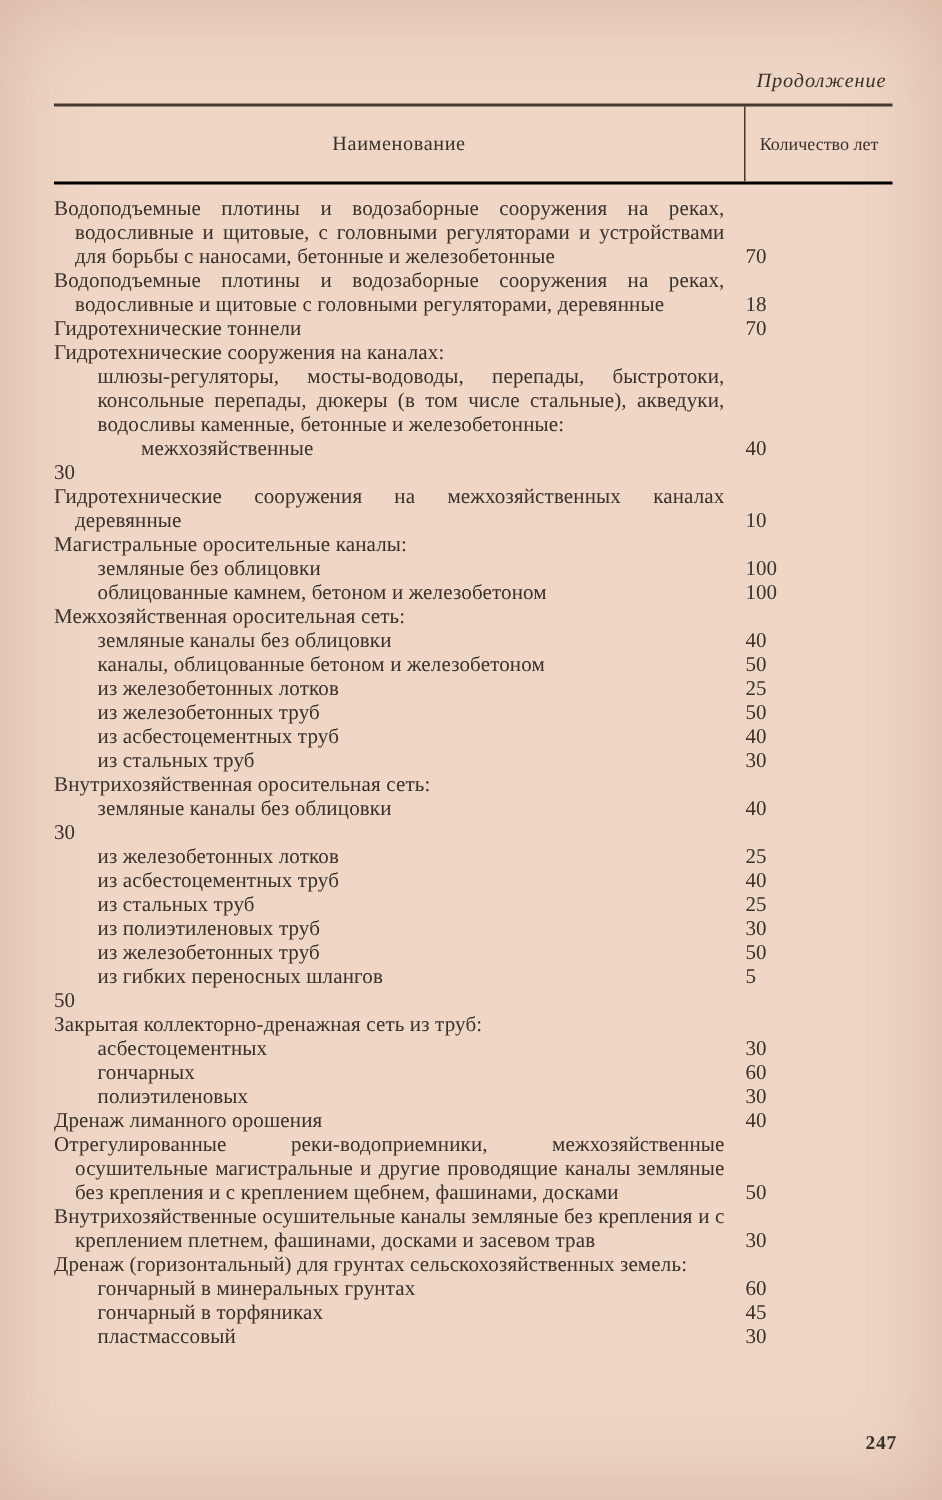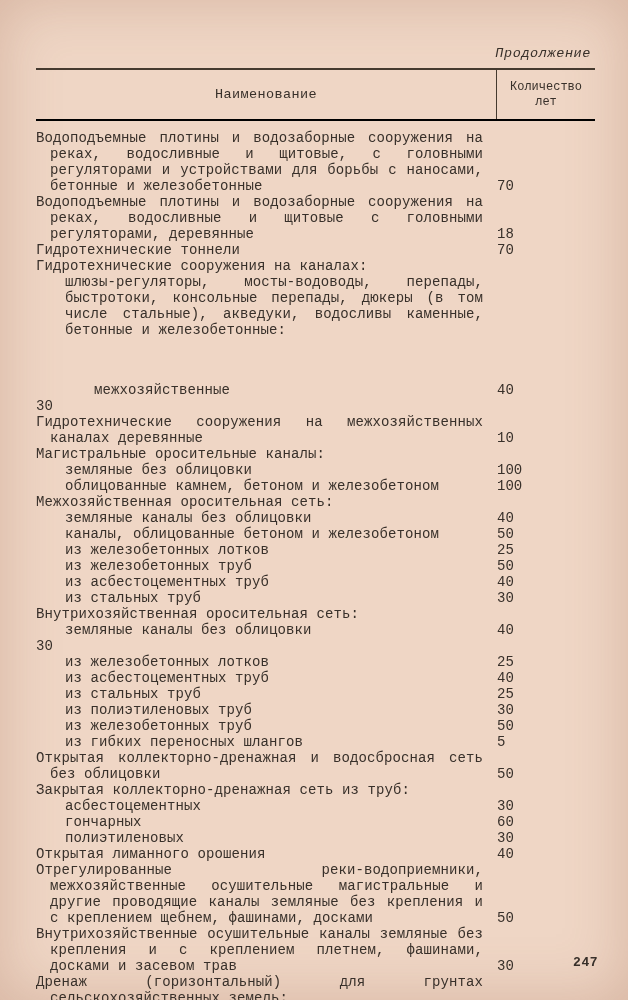--- a/index.html
+++ b/index.html
@@ -3,21 +3,21 @@
 <meta charset="utf-8">
 <style>
   html, body { margin: 0; padding: 0; background: #9a8d84; }
   .page {
     position: relative;
     width: 628px;
     height: 1000px;
     margin: 0 auto;
     background: #efd6c5;
     box-shadow: inset 0 0 60px rgba(150, 95, 70, 0.28);
-    font-family: Liberation Mono, monospace;
+    font-family: Liberation Serif, serif;
     color: #38302a;
     overflow: hidden;
   }
   .content {
     position: absolute;
     left: 36px;
     right: 33px;
     top: 46px;
   }
   .continuation {
@@ -63,21 +63,21 @@
   .row-text {
     flex: 1;
     font-size: 14px;
     line-height: 16px;
     text-align: justify;
     padding-right: 14px;
     letter-spacing: 0.1px;
   }
   .indent-0 .row-text { padding-left: 14px; text-indent: -14px; }
   .indent-1 .row-text { padding-left: 29px; }
-  .indent-2 .row-text { padding-left: 58px; margin-top: 44px; }
+  .indent-2 .row-text { padding-left: 58px; }
   .row-value {
     width: 98px;
     box-sizing: border-box;
     font-size: 14px;
     line-height: 16px;
     text-align: left;
     padding-right: 32px;
   }
   .page-number {
     position: absolute;
@@ -202,41 +202,40 @@
           </div>
           <div class="row indent-1">
             <span class="row-text">из железобетонных труб</span>
             <span class="row-value">50</span>
           </div>
           <div class="row indent-1">
             <span class="row-text">из гибких переносных шлангов</span>
             <span class="row-value">5</span>
           </div>
           <div class="row indent-0">
-            <span class="row-text">Открытая коллекторно-дренажная и водосбросная сеть без облицовки</span>
             <span class="row-value">50</span>
           </div>
           <div class="row indent-0">
             <span class="row-text">Закрытая коллекторно-дренажная сеть из труб:</span>
             <span class="row-value"></span>
           </div>
           <div class="row indent-1">
             <span class="row-text">асбестоцементных</span>
             <span class="row-value">30</span>
           </div>
           <div class="row indent-1">
             <span class="row-text">гончарных</span>
             <span class="row-value">60</span>
           </div>
           <div class="row indent-1">
             <span class="row-text">полиэтиленовых</span>
             <span class="row-value">30</span>
           </div>
           <div class="row indent-0">
-            <span class="row-text">Открытая лиманного орошения</span>
+            <span class="row-text">Дренаж лиманного орошения</span>
             <span class="row-value">40</span>
           </div>
           <div class="row indent-0">
             <span class="row-text">Отрегулированные реки-водоприемники, межхозяйственные осушительные магистральные и другие проводящие каналы земляные без крепления и с креплением щебнем, фашинами, досками</span>
             <span class="row-value">50</span>
           </div>
           <div class="row indent-0">
             <span class="row-text">Внутрихозяйственные осушительные каналы земляные без крепления и с креплением плетнем, фашинами, досками и засевом трав</span>
             <span class="row-value">30</span>
           </div>

